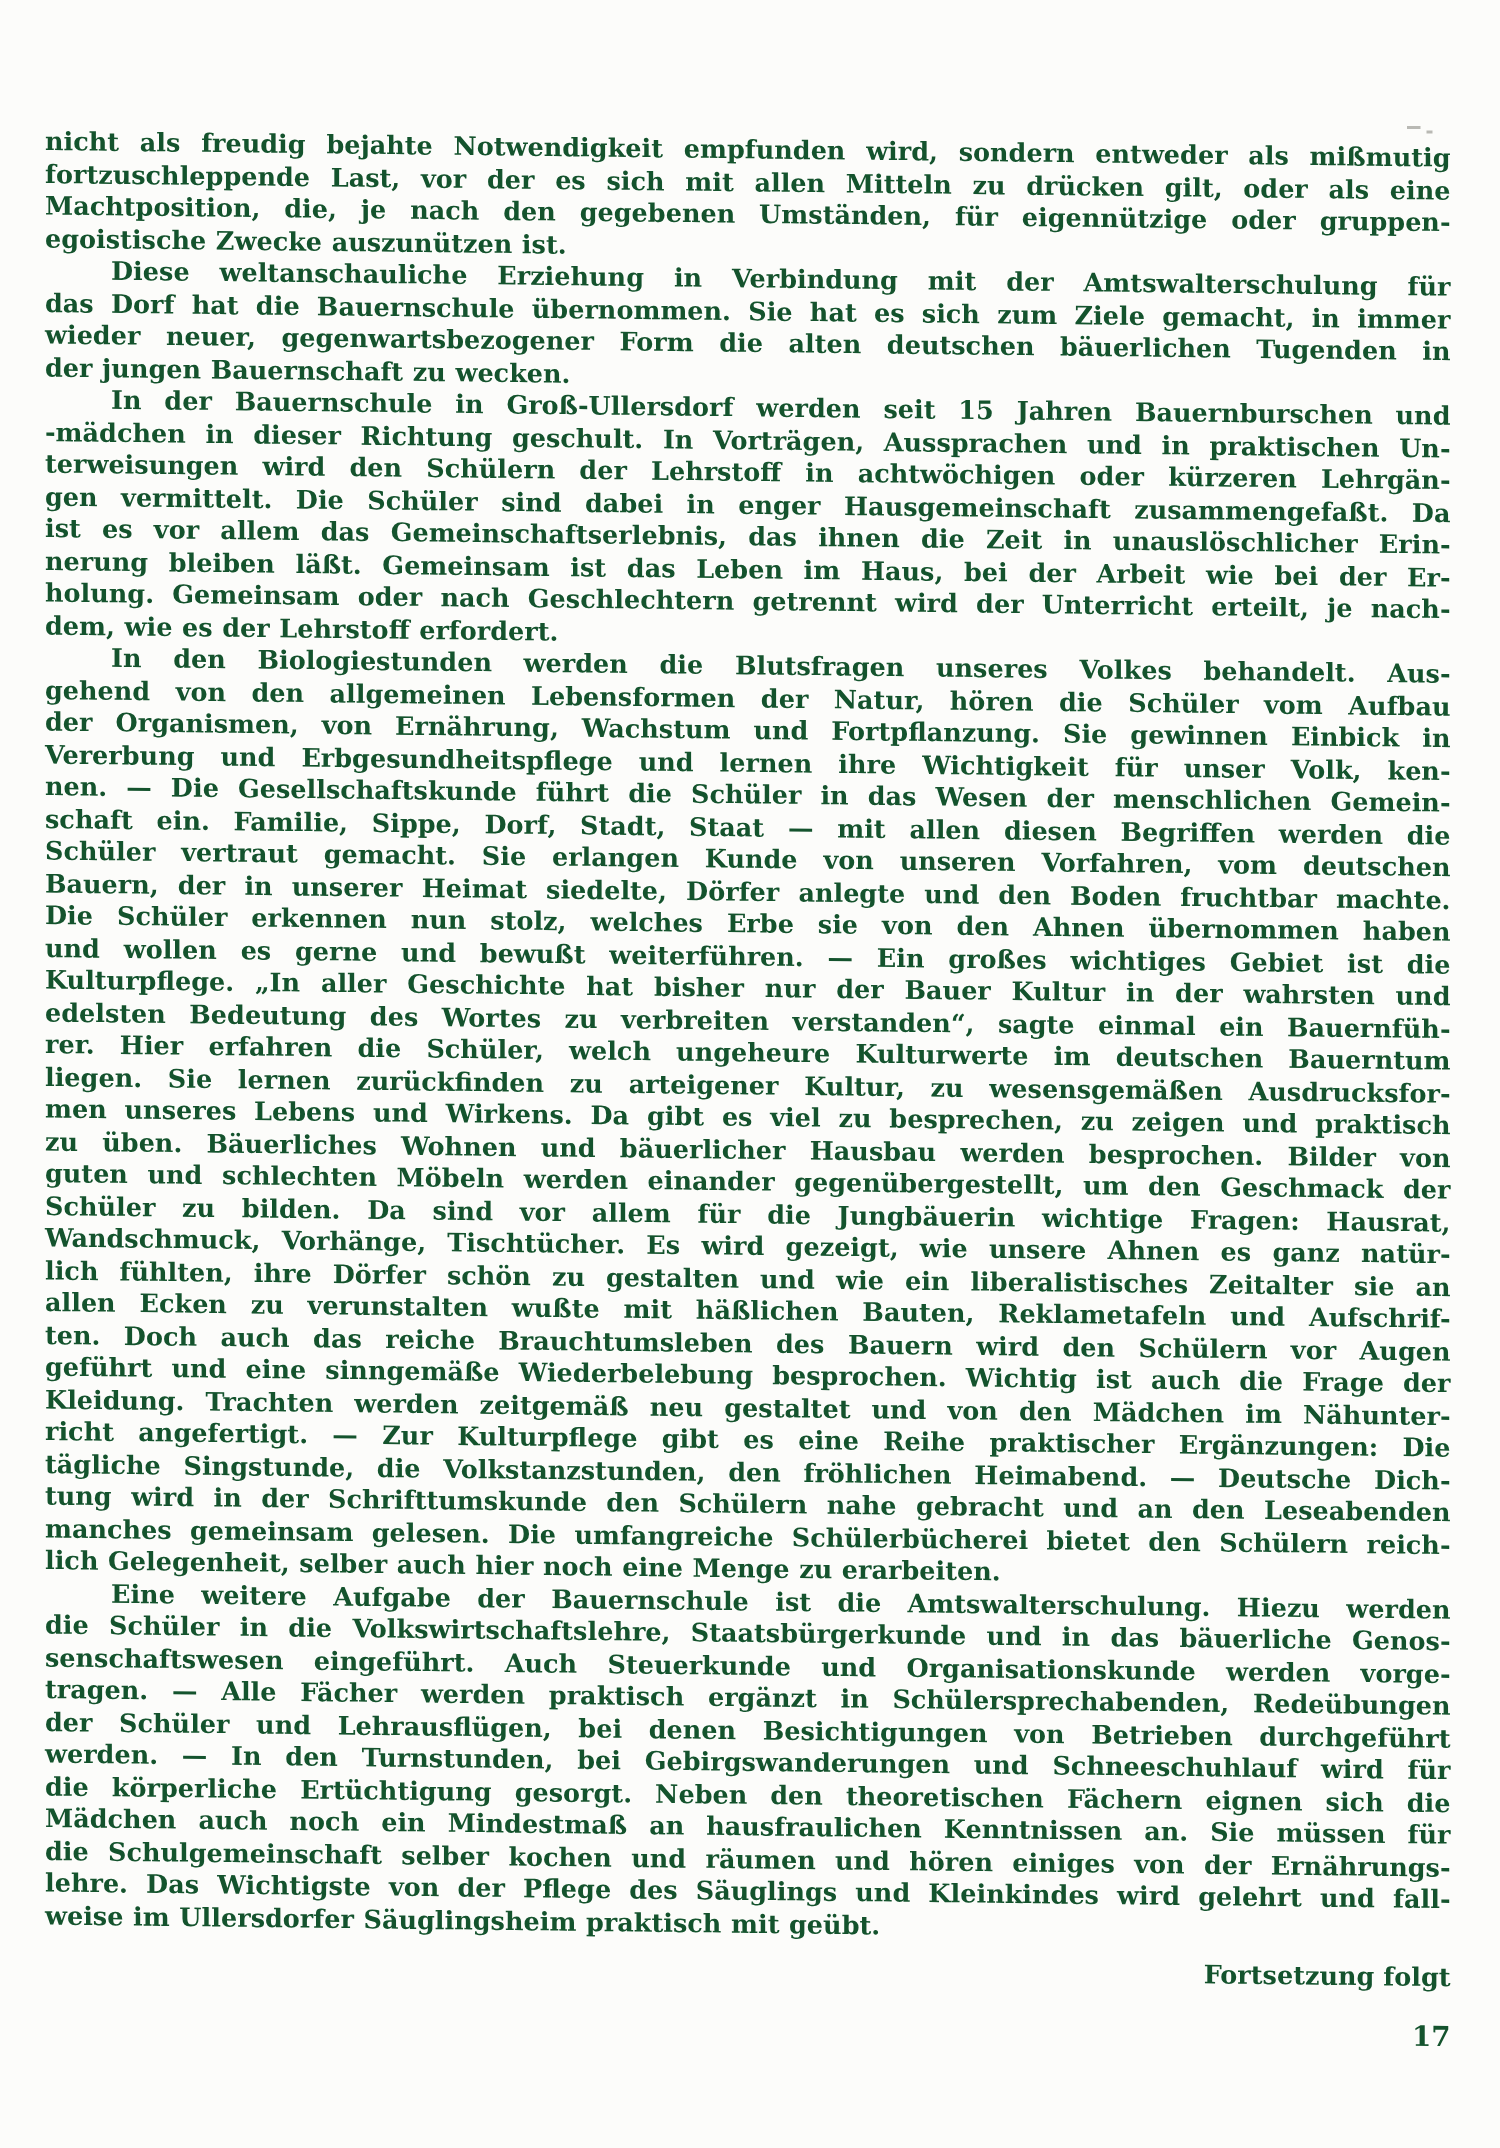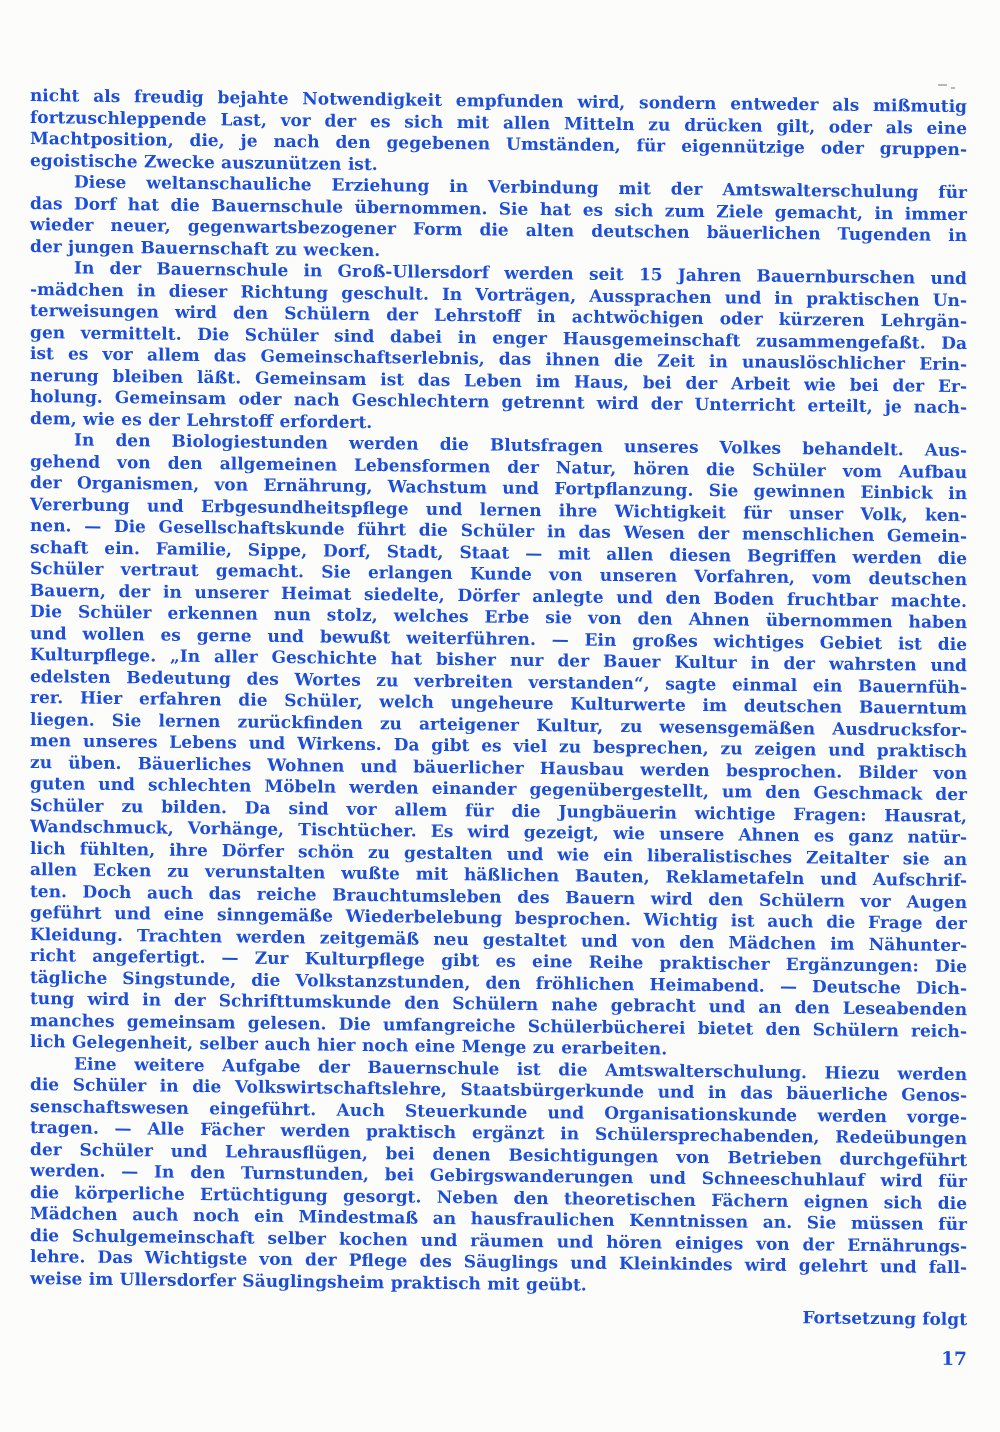--- a/index.html
+++ b/index.html
@@ -8,21 +8,21 @@
     background: #ffffff;
   }
   .page {
     position: relative;
     width: 1000px;
     height: 1432px;
     background: #fcfcfa;
     overflow: hidden;
     font-family: "DejaVu Serif", serif;
     font-weight: 700;
-    color: #1d4ed8;
+    color: #14532d;
   }
   .text-block {
     position: absolute;
     left: 30px;
     top: 85px;
     width: 937px;
     transform: skewY(0.68deg);
     transform-origin: 0 0;
   }
   .line {

